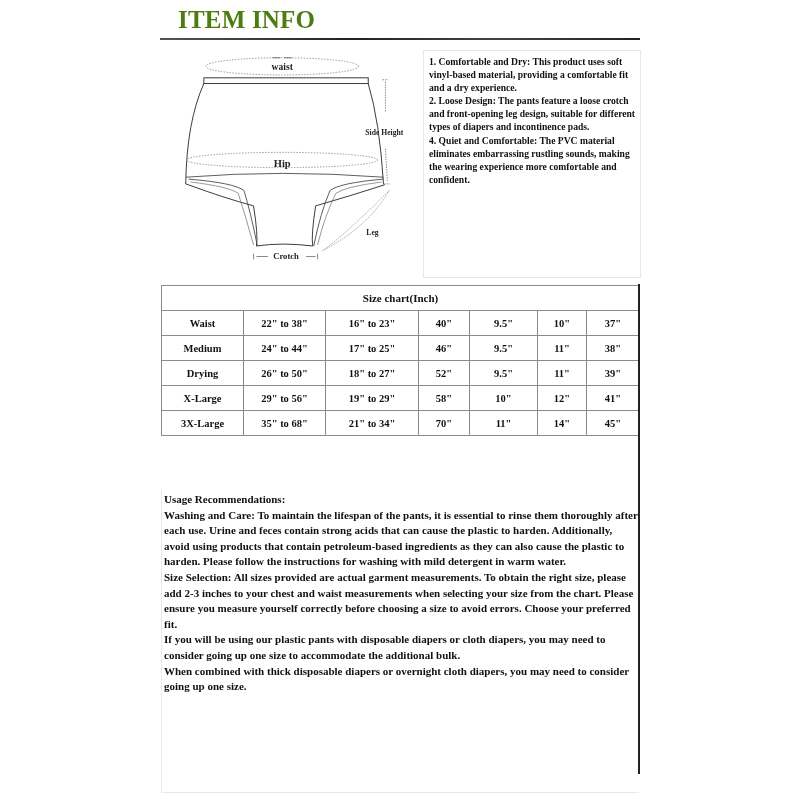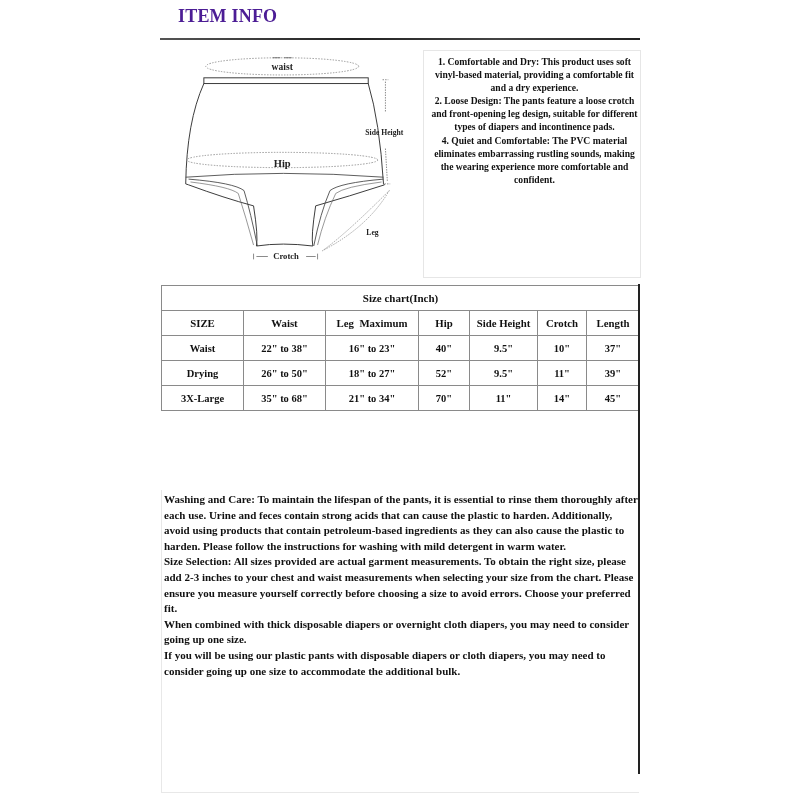--- a/index.html
+++ b/index.html
@@ -1,27 +1,27 @@
 <!DOCTYPE html>
 <html><head>
   <meta charset="utf-8">
   <style>
     html, body { margin: 0; padding: 0; background: #ffffff; }
     body { width: 800px; height: 800px; position: relative; overflow: hidden;
            font-family: "Liberation Serif", "DejaVu Serif", serif; color: #111; }
-    .title { position: absolute; left: 178px; top: 6px; font-size: 18px; font-weight: bold;
-             letter-spacing: 0.2px; color: #4c1d95; }
+    .title { position: absolute; left: 178px; top: 6px; font-size: 25px; font-weight: bold;
+             letter-spacing: 0.2px; color: #4d7c0f; }
     .title-rule { position: absolute; left: 160px; top: 38px; width: 480px; height: 2px;
                   background: linear-gradient(to right, #555 0%, #222 40%, #444 70%, #222 100%); }
     .diagram { position: absolute; left: 158px; top: 44px; width: 258px; height: 232px; }
     .diagram svg { width: 100%; height: 100%; }
     .features { position: absolute; left: 423px; top: 50px; width: 218px; height: 228px;
                 border: 1px solid #e6e6e6; box-sizing: border-box; padding: 4px 0 0 5px;
                 font-size: 9.6px; font-weight: bold; line-height: 13.1px; }
-    .features p { margin: 0; text-align: center; }
+    .features p { margin: 0; }
     .table-wrap { position: absolute; left: 161px; top: 285px; width: 478px; }
     table.size { border-collapse: collapse; width: 478px; table-layout: fixed;
                  font-size: 10.5px; font-weight: bold; }
     table.size td, table.size th { border: 1px solid #8a8a8a; text-align: center; padding: 0;
                  height: 24px; font-weight: bold; }
     .cap td { height: 28px; font-size: 11px; border-top: 1px solid #e0e0e0; }
     .hdr th { height: 25px; font-size: 10.8px; }
     .right-edge { position: absolute; left: 638px; top: 284px; width: 2px; height: 490px; background: #222; }
     .usage { position: absolute; left: 161px; top: 490px; width: 478px; height: 303px;
              border-left: 1px solid #e8e8e8; border-bottom: 1px solid #e8e8e8; box-sizing: border-box;
@@ -80,60 +80,70 @@
         <col style="width:93px">
         <col style="width:51px">
         <col style="width:68px">
         <col style="width:49px">
         <col style="width:53px">
     </colgroup>
     <tbody>
         <tr class="cap">
           <td colspan="7">Size chart(Inch)</td>
         </tr>
-    <tr class="hdr">
-      <th>SIZE</th>
-      <th>Waist</th>
-      <th style="white-space:pre">Leg  Maximum</th>
-      <th>Hip</th>
-      <th>Side Height</th>
-      <th>Crotch</th>
-      <th>Length</th>
-    </tr>
     <tr>
       <td>Waist</td>
       <td>22" to 38"</td>
       <td>16" to 23"</td>
       <td>40"</td>
       <td>9.5"</td>
       <td>10"</td>
       <td>37"</td>
     </tr>
     <tr>
+      <td>Medium</td>
+      <td>24" to 44"</td>
+      <td>17" to 25"</td>
+      <td>46"</td>
+      <td>9.5"</td>
+      <td>11"</td>
+      <td>38"</td>
+    </tr>
+    <tr>
       <td>Drying</td>
       <td>26" to 50"</td>
       <td>18" to 27"</td>
       <td>52"</td>
       <td>9.5"</td>
       <td>11"</td>
       <td>39"</td>
+    </tr>
+    <tr>
+      <td>X-Large</td>
+      <td>29" to 56"</td>
+      <td>19" to 29"</td>
+      <td>58"</td>
+      <td>10"</td>
+      <td>12"</td>
+      <td>41"</td>
     </tr>
     <tr>
       <td>3X-Large</td>
       <td>35" to 68"</td>
       <td>21" to 34"</td>
       <td>70"</td>
       <td>11"</td>
       <td>14"</td>
       <td>45"</td>
     </tr>
   </tbody>
     </table>
 </div>
 
 <div class="right-edge"></div>
 
 <div class="usage">
+  <p>Usage Recommendations:</p>
   <p>Washing and Care: To maintain the lifespan of the pants, it is essential to rinse them thoroughly after each use. Urine and feces contain strong acids that can cause the plastic to harden. Additionally, avoid using products that contain petroleum-based ingredients as they can also cause the plastic to harden. Please follow the instructions for washing with mild detergent in warm water.</p>
   <p>Size Selection: All sizes provided are actual garment measurements. To obtain the right size, please add 2-3 inches to your chest and waist measurements when selecting your size from the chart. Please ensure you measure yourself correctly before choosing a size to avoid errors. Choose your preferred fit.</p>
+  <p>If you will be using our plastic pants with disposable diapers or cloth diapers, you may need to consider going up one size to accommodate the additional bulk.</p>
   <p>When combined with thick disposable diapers or overnight cloth diapers, you may need to consider going up one size.</p>
-  <p>If you will be using our plastic pants with disposable diapers or cloth diapers, you may need to consider going up one size to accommodate the additional bulk.</p>
 </div>
 
 </body></html>

